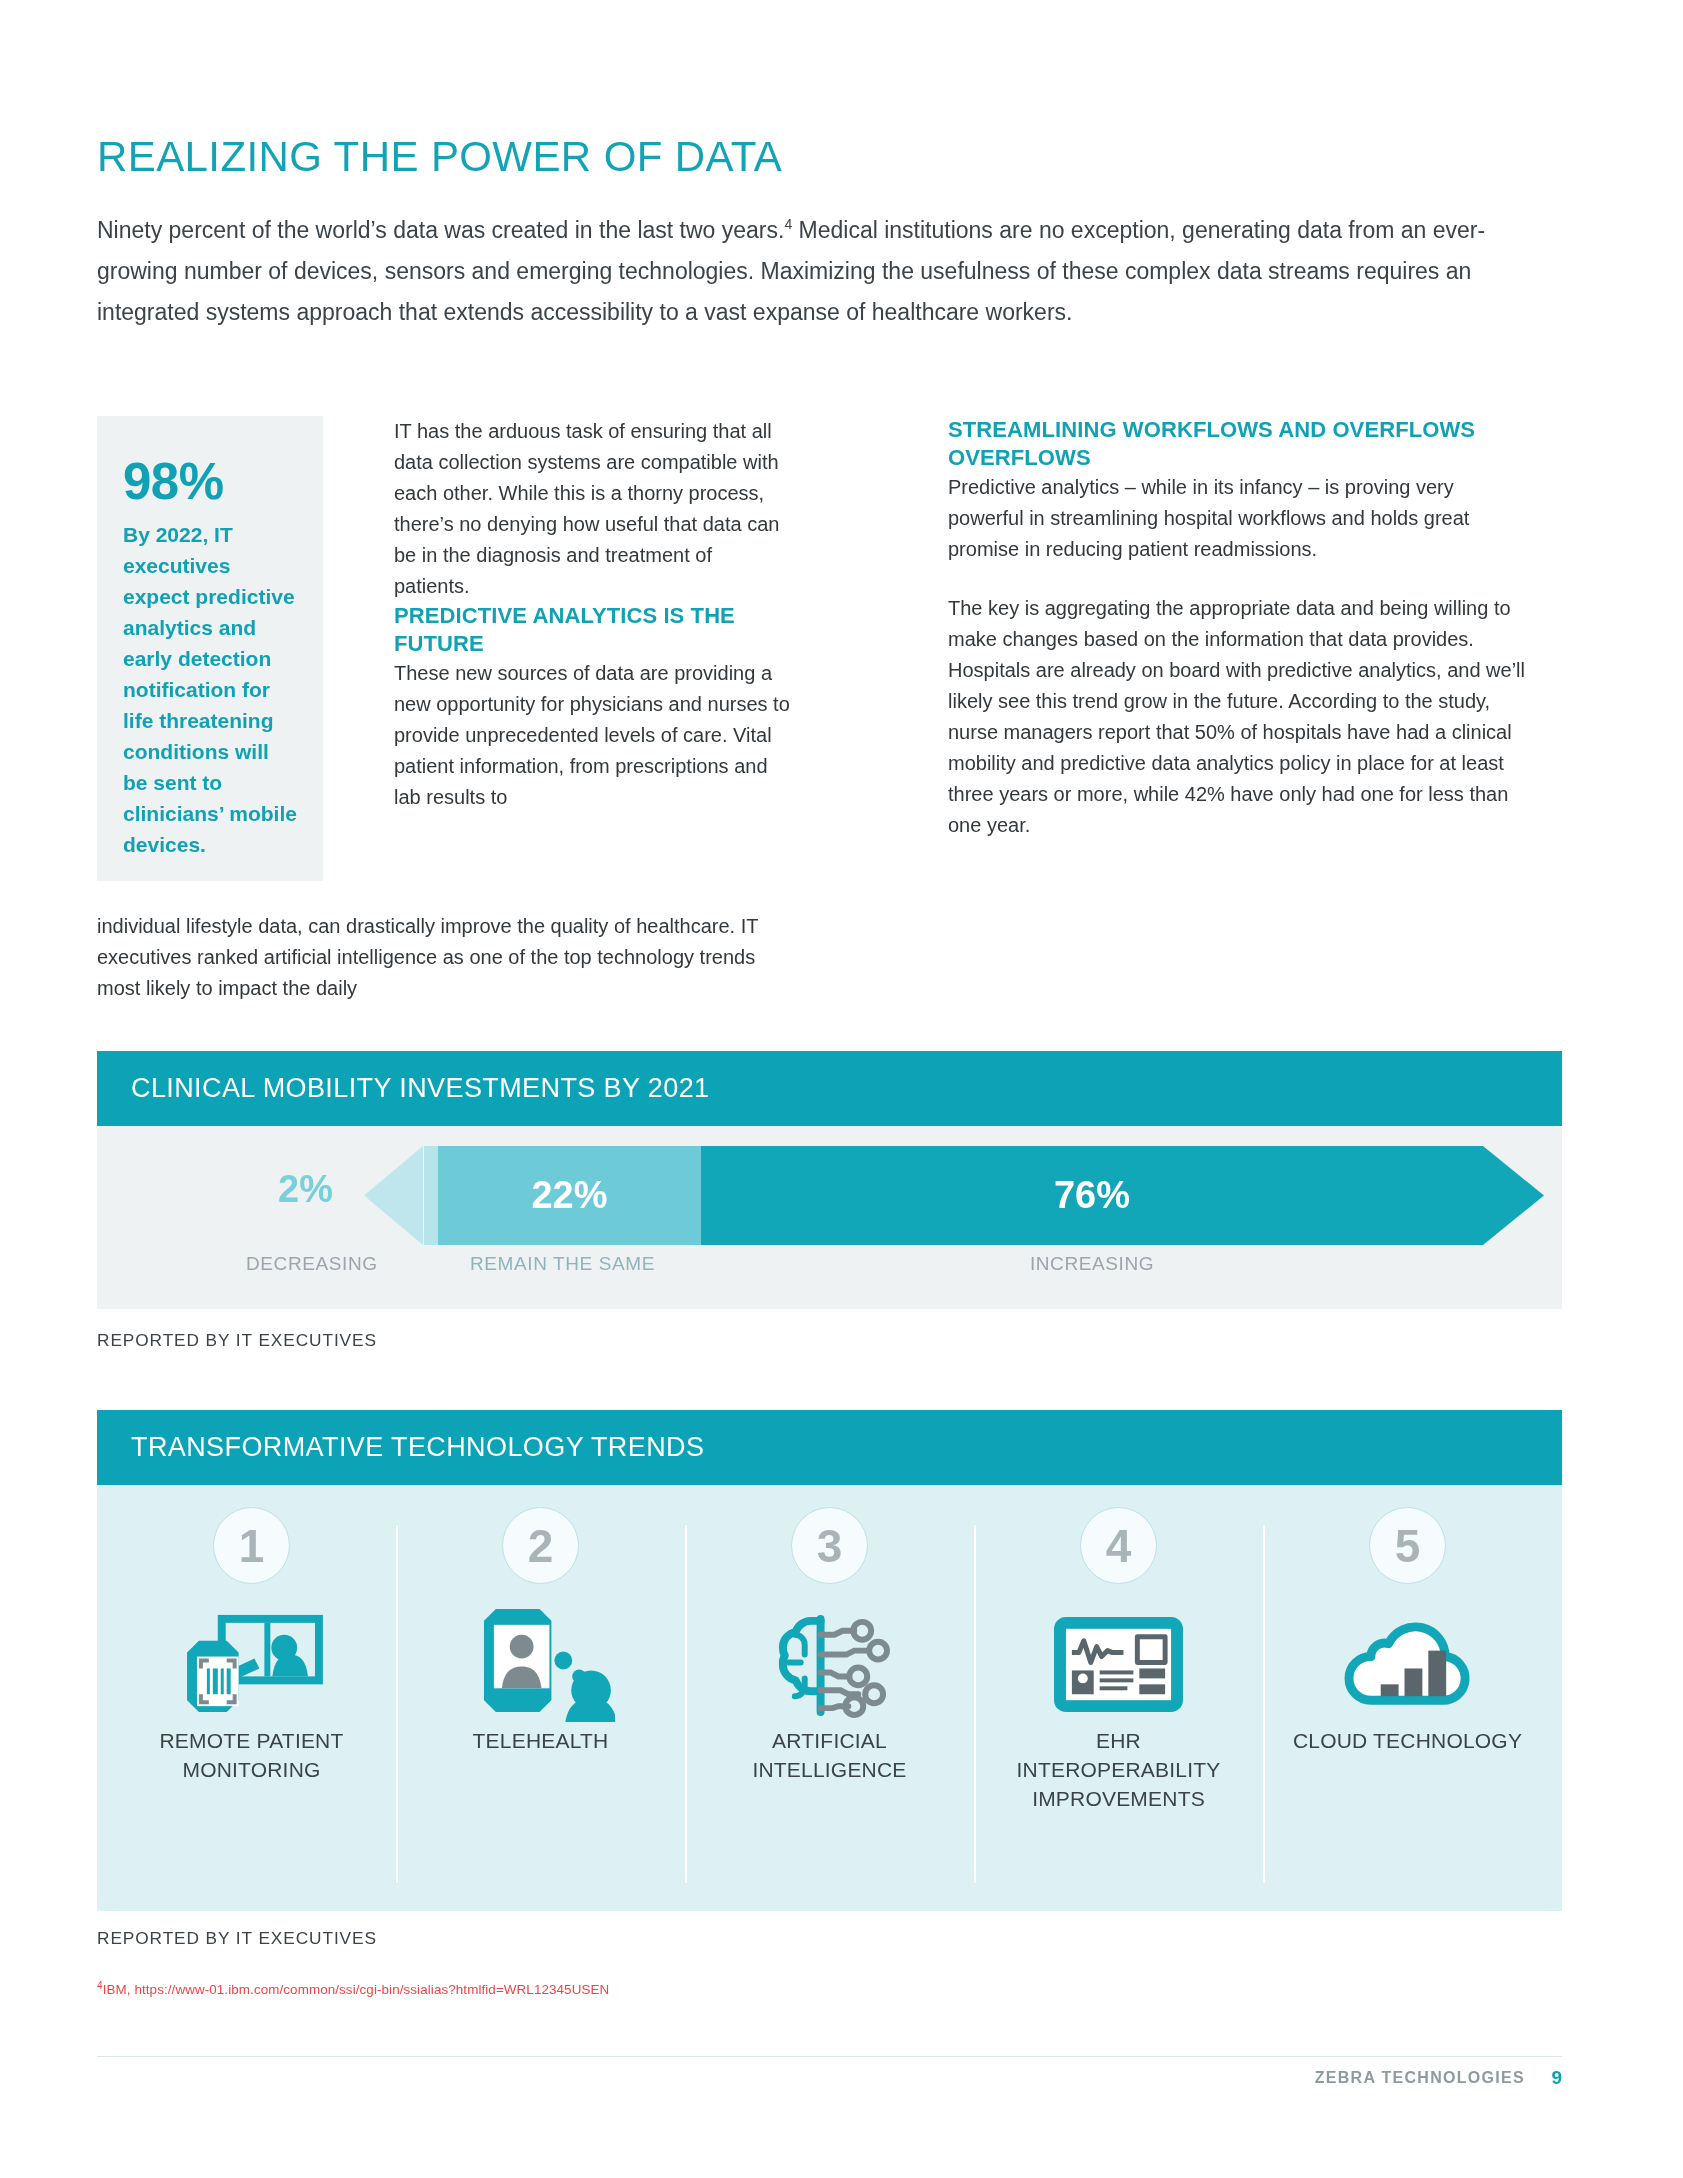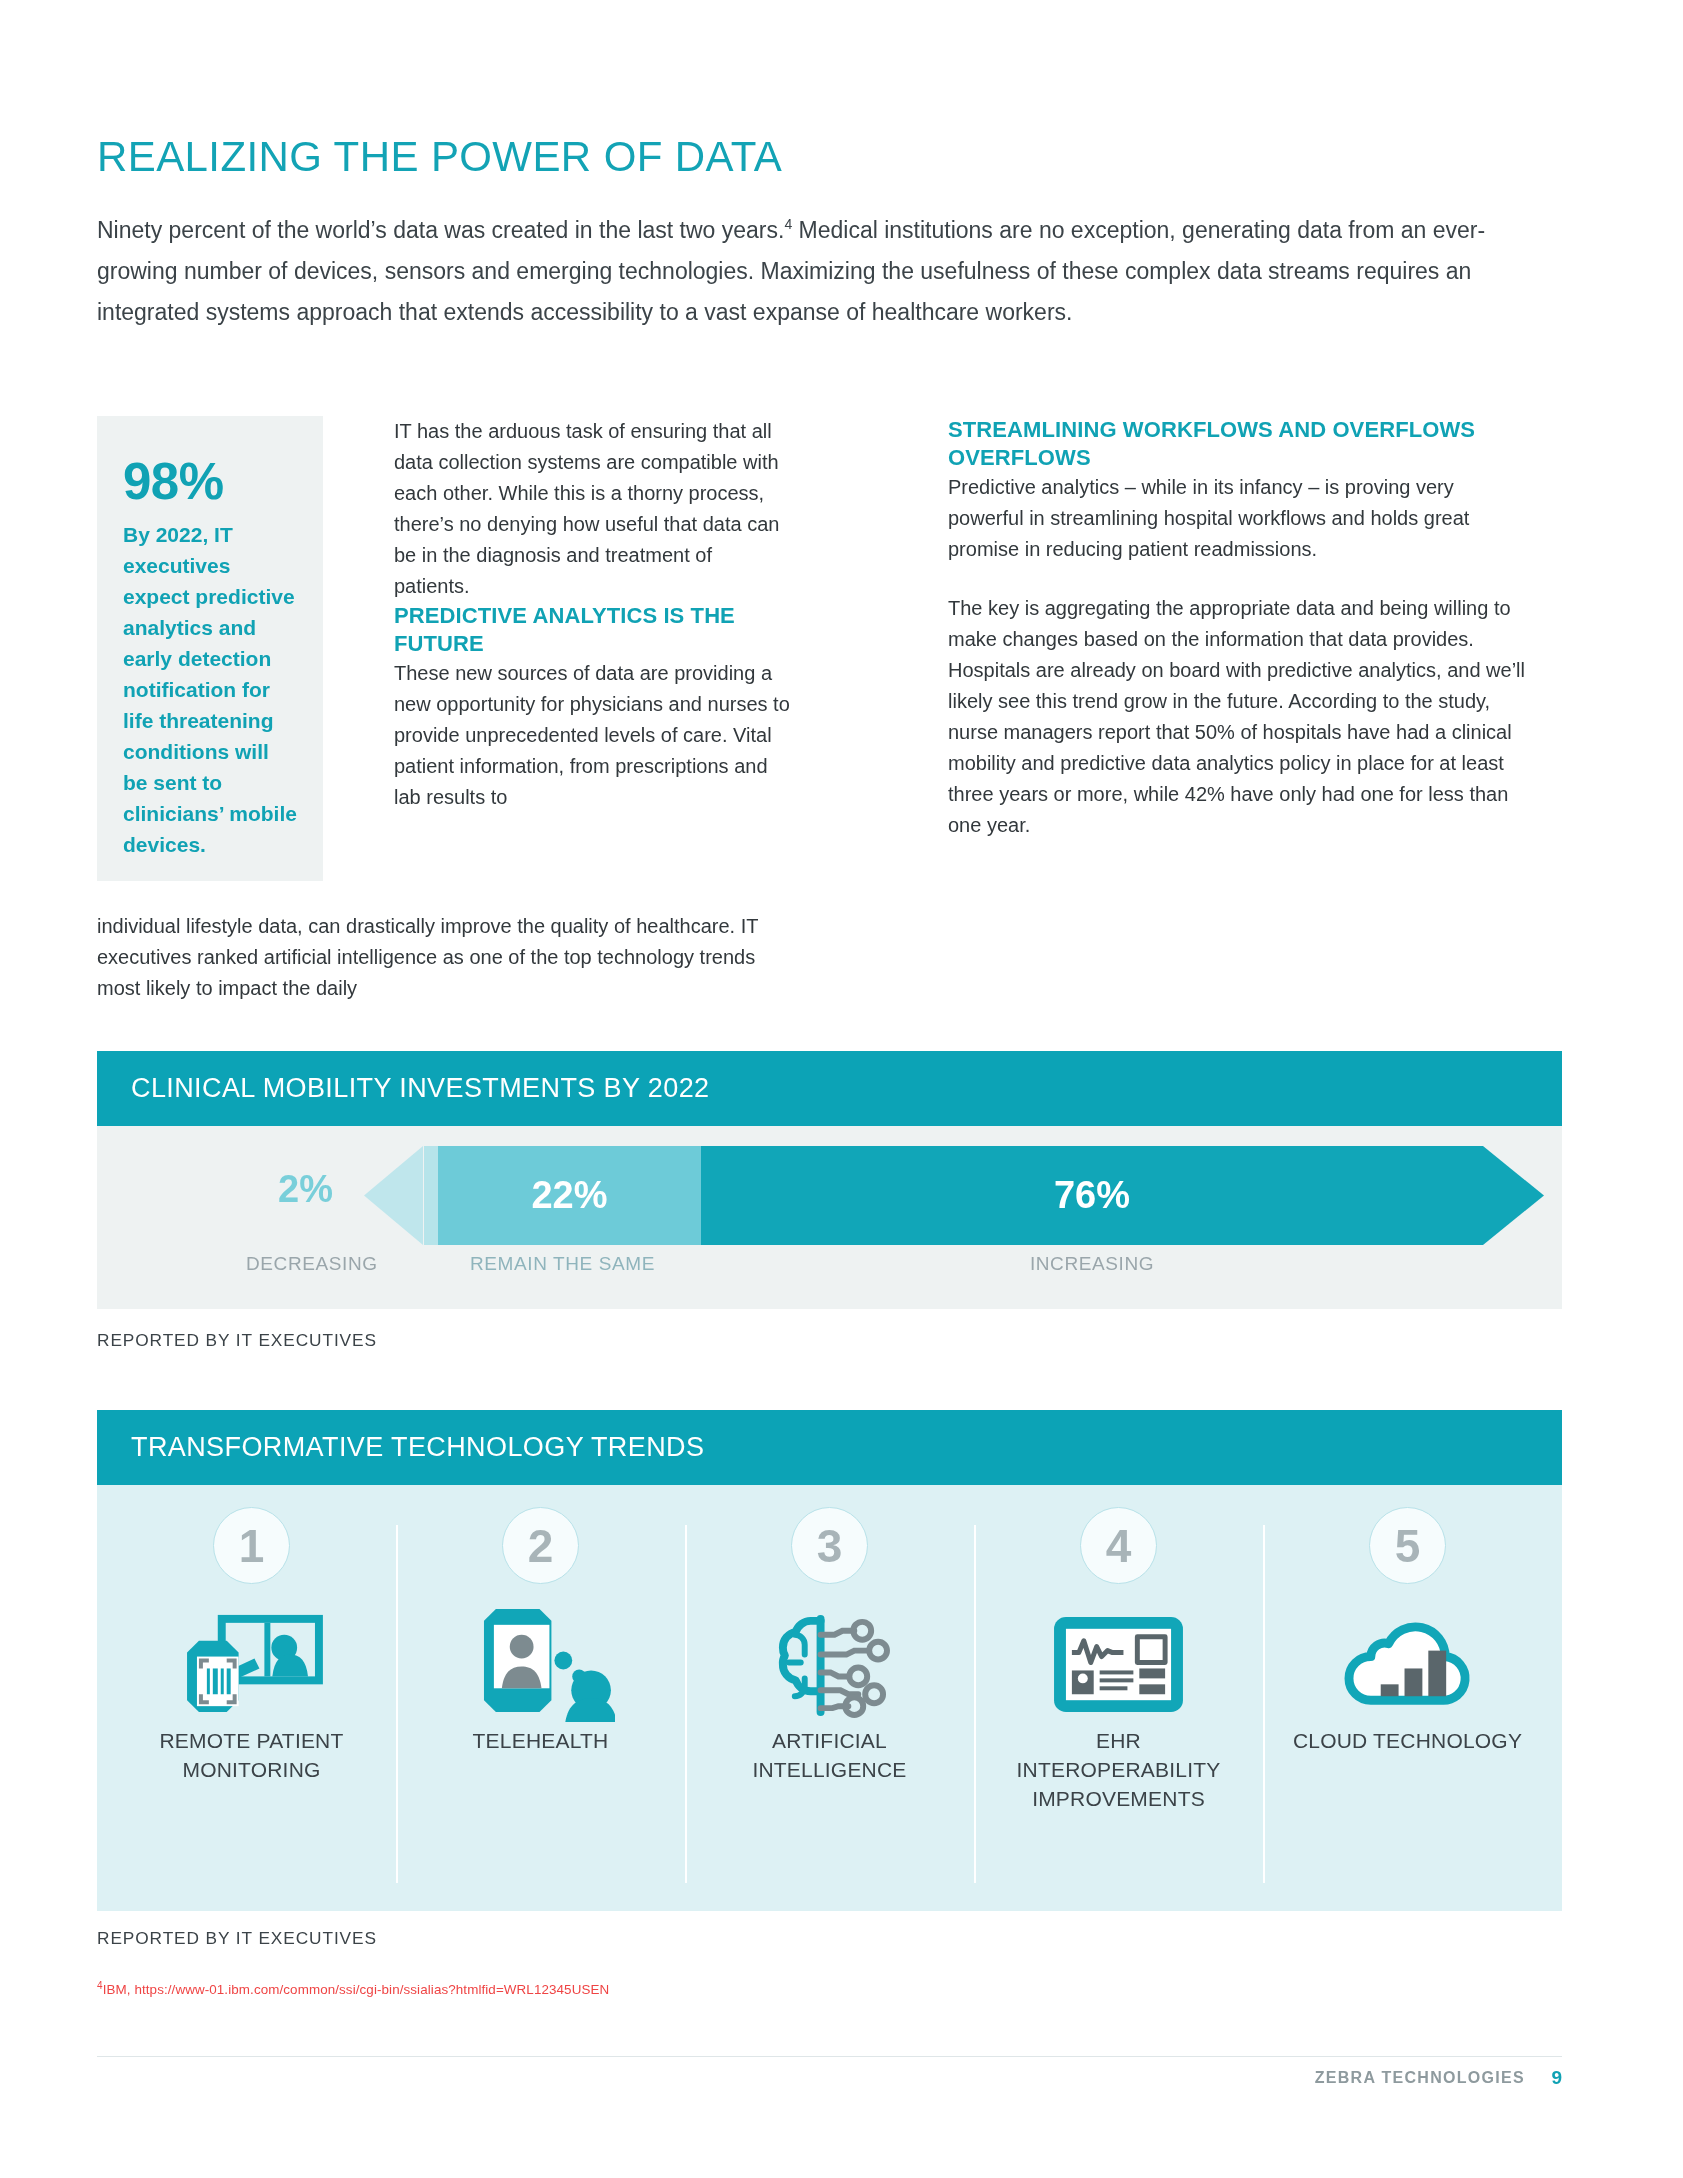--- a/index.html
+++ b/index.html
@@ -373,21 +373,21 @@
 
     <div class="col-right">
       <p class="subhead">STREAMLINING WORKFLOWS AND OVERFLOWS OVERFLOWS</p>
       <p>Predictive analytics – while in its infancy – is proving very powerful in streamlining hospital workflows and holds great promise in reducing patient readmissions.</p>
       <div class="gap"></div>
       <p>The key is aggregating the appropriate data and being willing to make changes based on the information that data provides. Hospitals are already on board with predictive analytics, and we’ll likely see this trend grow in the future. According to the study, nurse managers report that 50% of hospitals have had a clinical mobility and predictive data analytics policy in place for at least three years or more, while 42% have only had one for less than one year.</p>
     </div>
   </div>
 
   <div id="mobility-panel">
-    <div class="panel-header">CLINICAL MOBILITY INVESTMENTS BY 2022</div>
+    <div class="panel-header">CLINICAL MOBILITY INVESTMENTS BY 2021</div>
     <div id="mobility-body">
       <div class="bar-wrap">
         <div class="seg-left-label">2%</div>
         <div class="chev-left"></div>
         <div class="seg-22">22%</div>
         <div class="seg-76">76%</div>
         <div class="chev-right"></div>
       </div>
       <div class="bar-captions">
         <div class="cap cap-dec">DECREASING</div>

